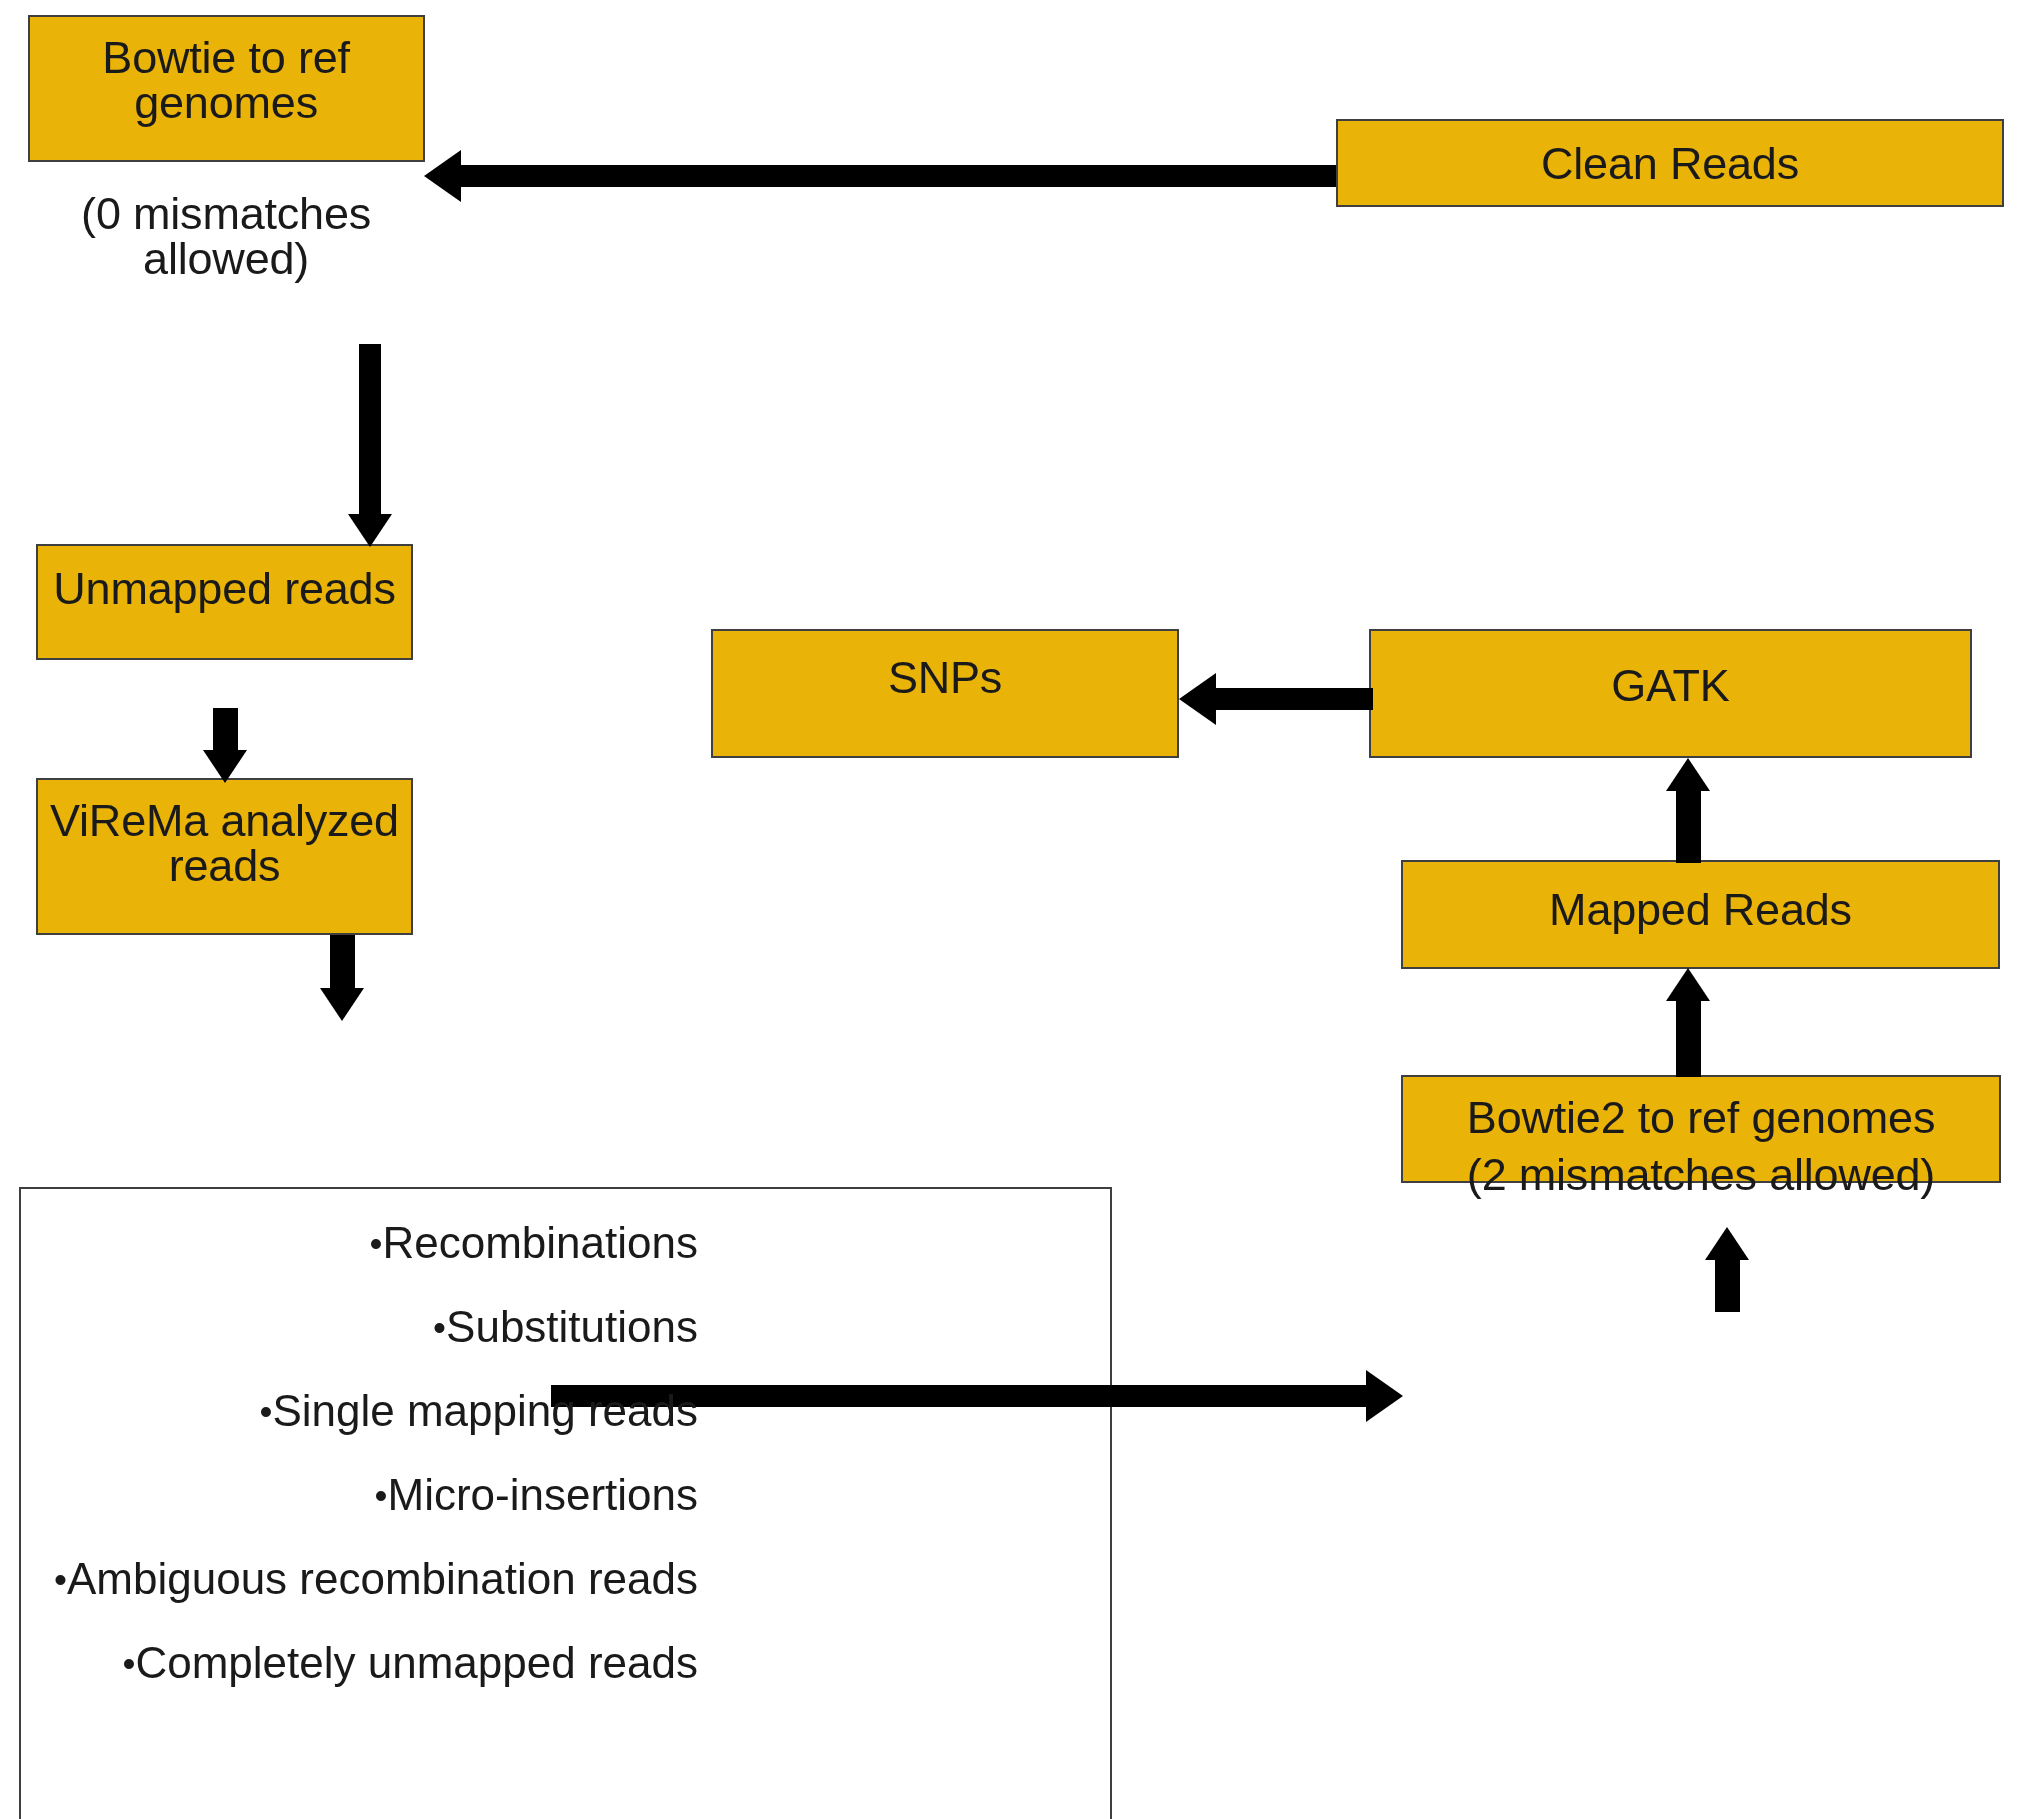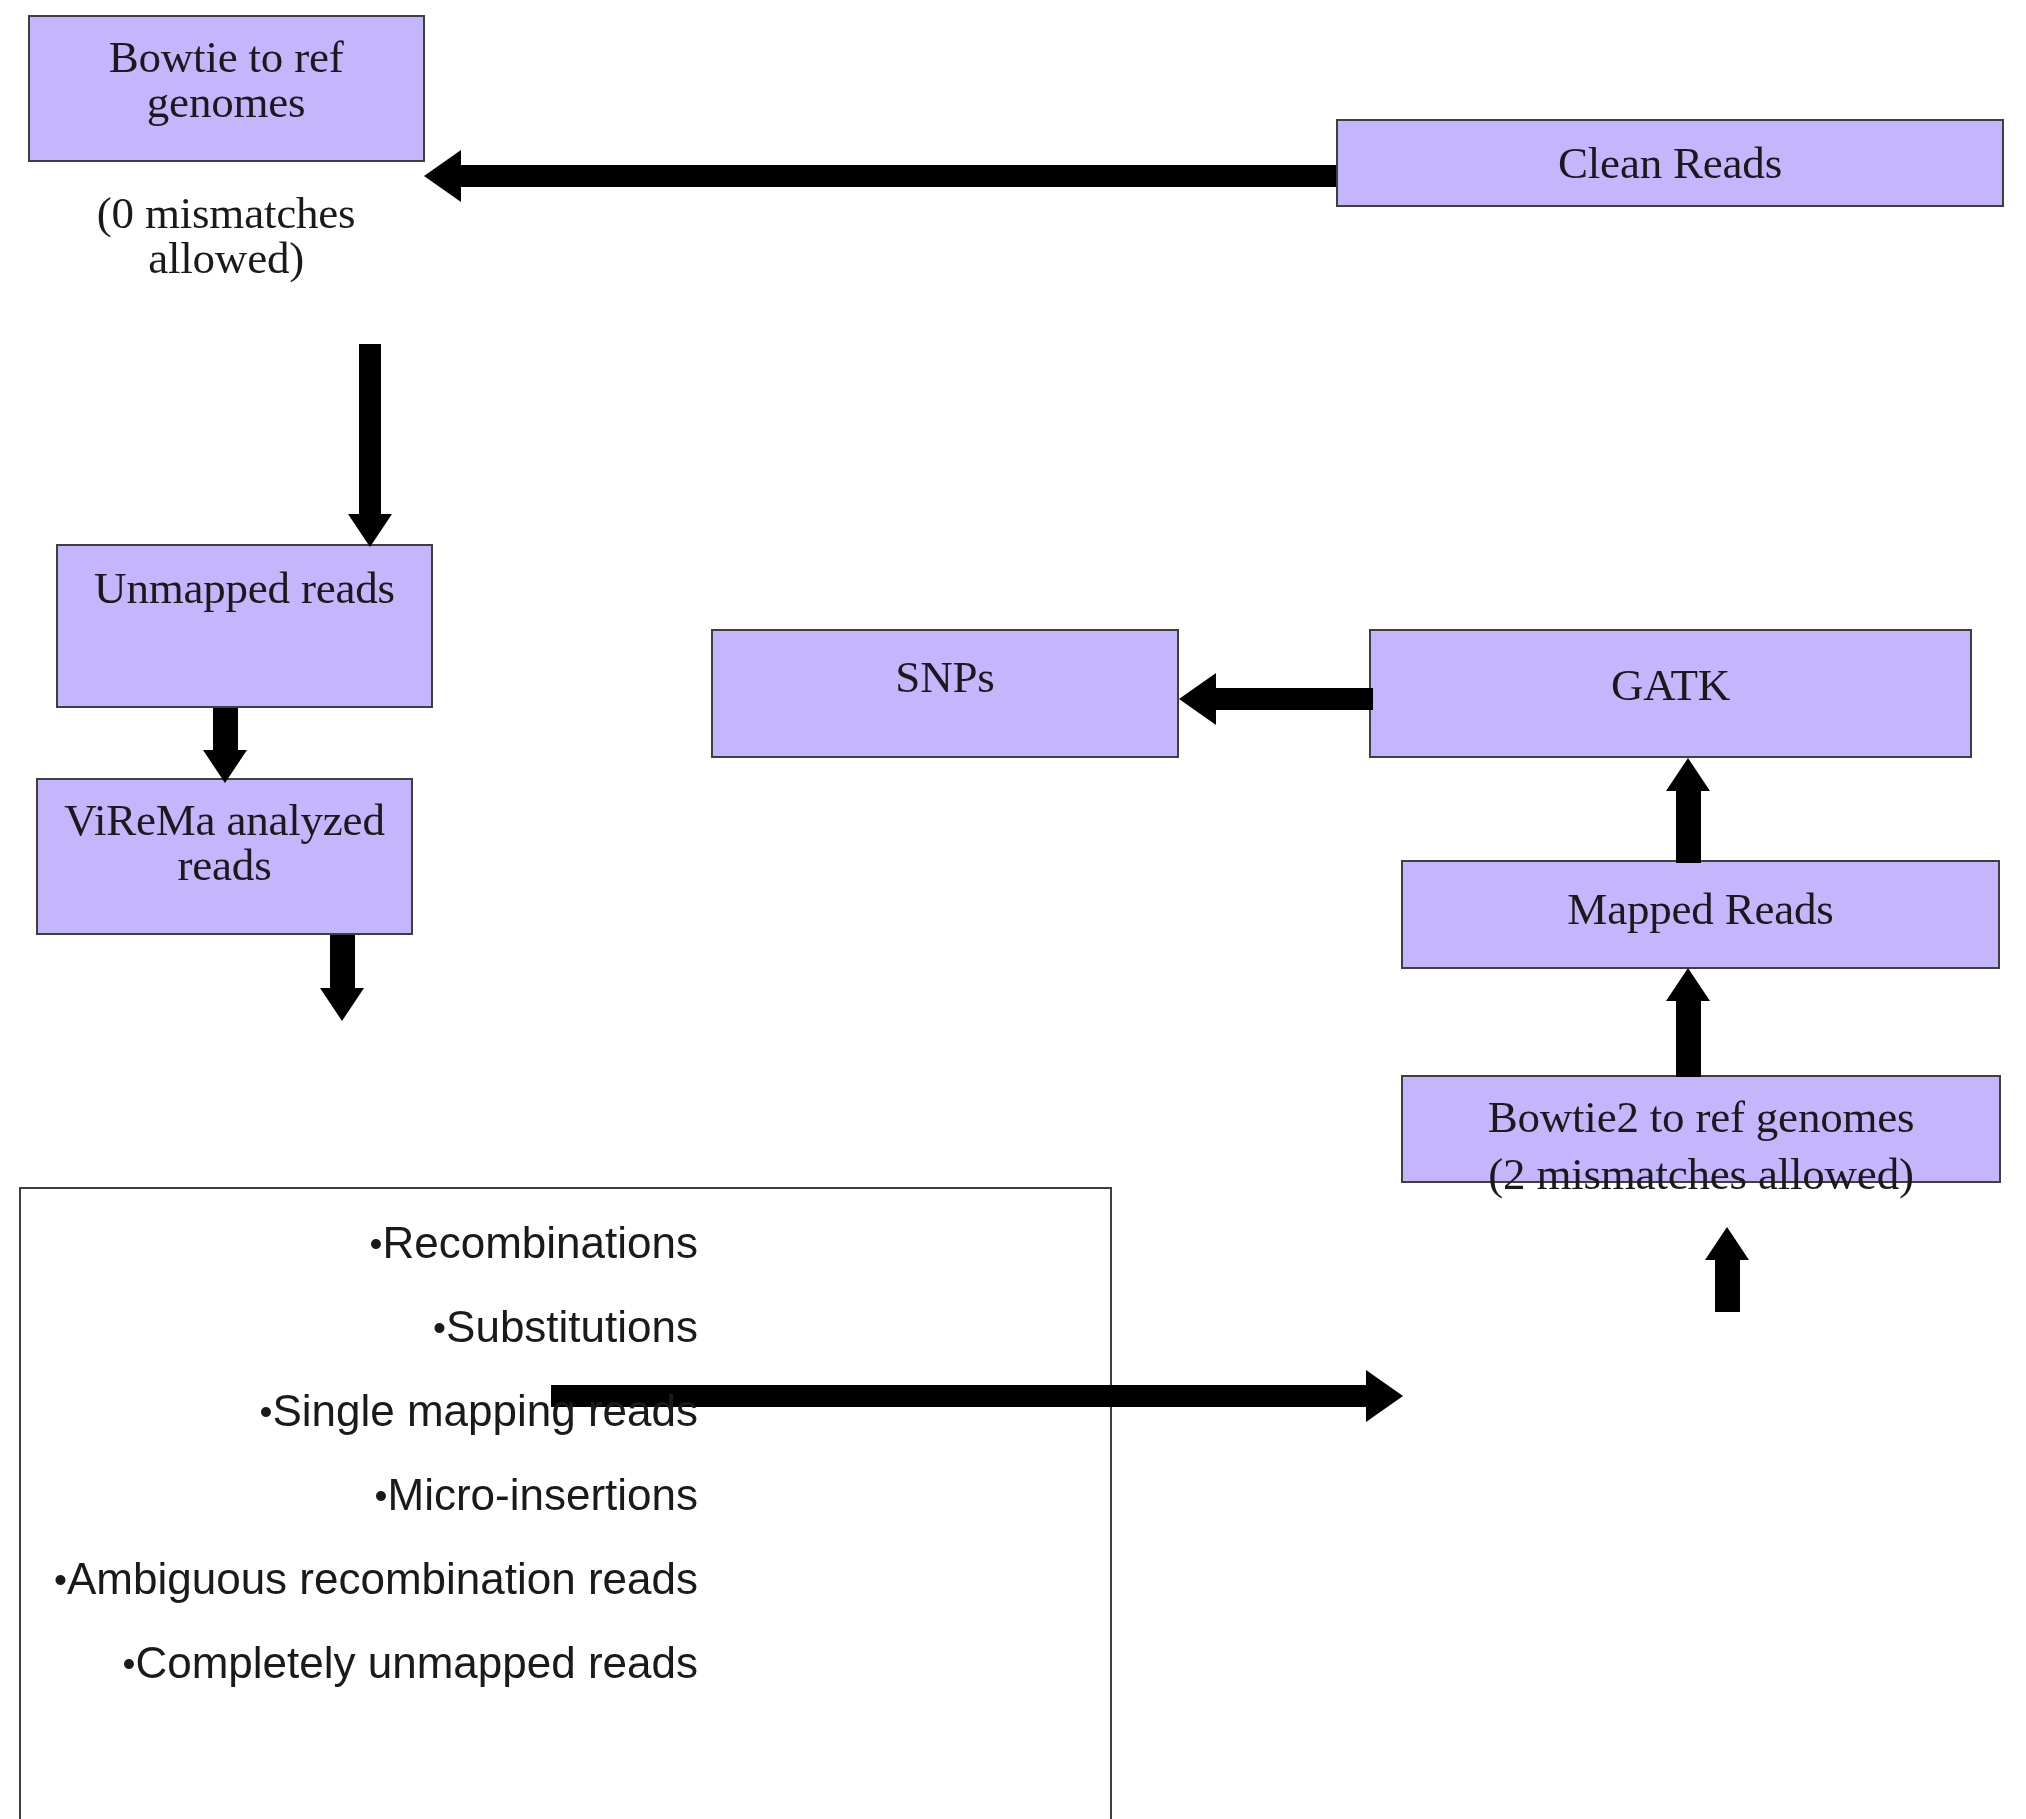--- a/index.html
+++ b/index.html
@@ -8,24 +8,23 @@
     width:2026px;
     height:1819px;
     background:#ffffff;
     font-family:"Liberation Sans", sans-serif;
     overflow:hidden;
   }
   .node{
     position:absolute;
     box-sizing:border-box;
     border:2.5px solid #3f3f3f;
-    background:#c4b5fd;
+    background:#eab308;
     color:#1a1a1a;
     z-index:2;
-    font-family:Liberation Serif, serif;
   }
   .node .lines{
     position:absolute;
     left:0; right:0;
     text-align:center;
     font-size:45px;
     line-height:1.0;
     letter-spacing:-0.2px;
   }
   .node .line{ display:block; }
@@ -83,21 +82,21 @@
   <div class="arrow" style="left:424px; top:150px; width:912px; height:52px;">
     <div class="head head-left" style="left:0; top:0;"></div>
     <div class="shaft-h" style="left:37px; top:15px; width:875px; height:22px;"></div>
   </div>
 
   <div class="arrow" style="left:348px; top:344px; width:43px; height:204px;">
     <div class="shaft-v" style="left:11px; top:0; width:22px; height:170px;"></div>
     <div class="head head-down" style="left:0; top:170px;"></div>
   </div>
 
-  <div class="node" style="left:36px; top:544px; width:377px; height:164px;margin-left:20px;">
+  <div class="node" style="left:36px; top:544px; width:377px; height:116px;">
     <div class="lines" style="top:20px;">
       <span class="line">Unmapped reads</span>
     </div>
   </div>
 
   <div class="arrow" style="left:200px; top:708px; width:50px; height:75px;">
     <div class="shaft-v" style="left:12.5px; top:0; width:25px; height:43px;"></div>
     <div class="head head-down" style="left:3.3px; top:42px;"></div>
   </div>
 

